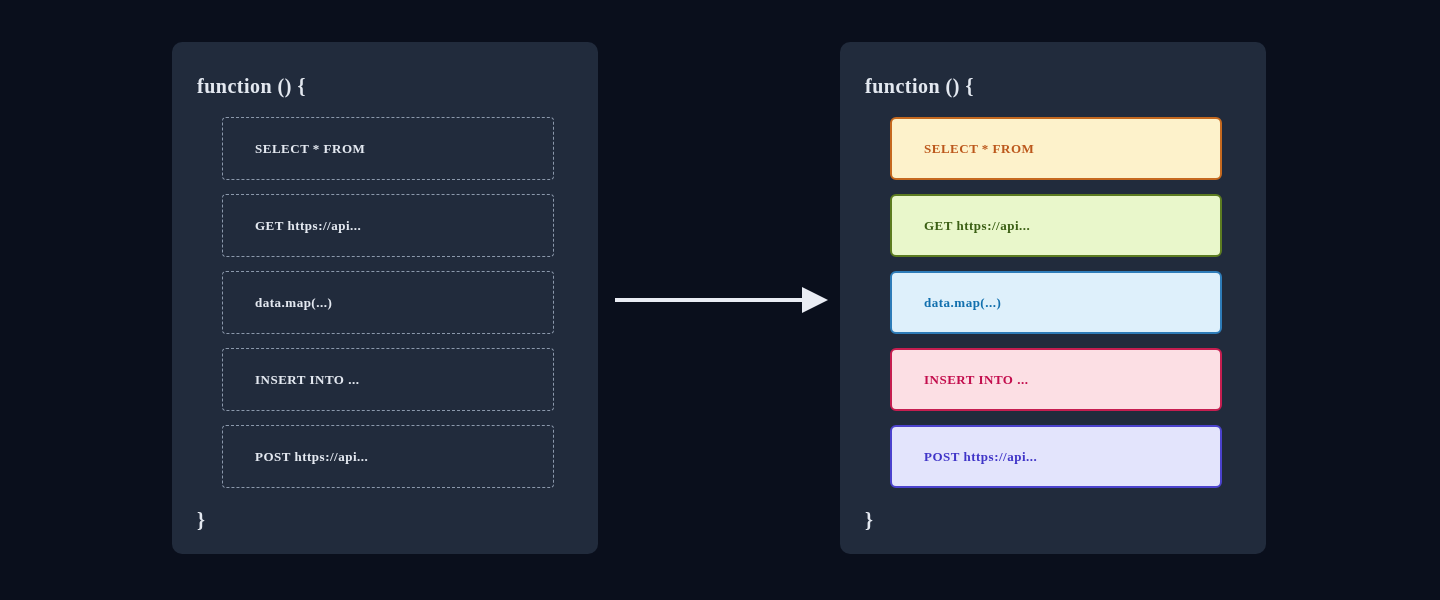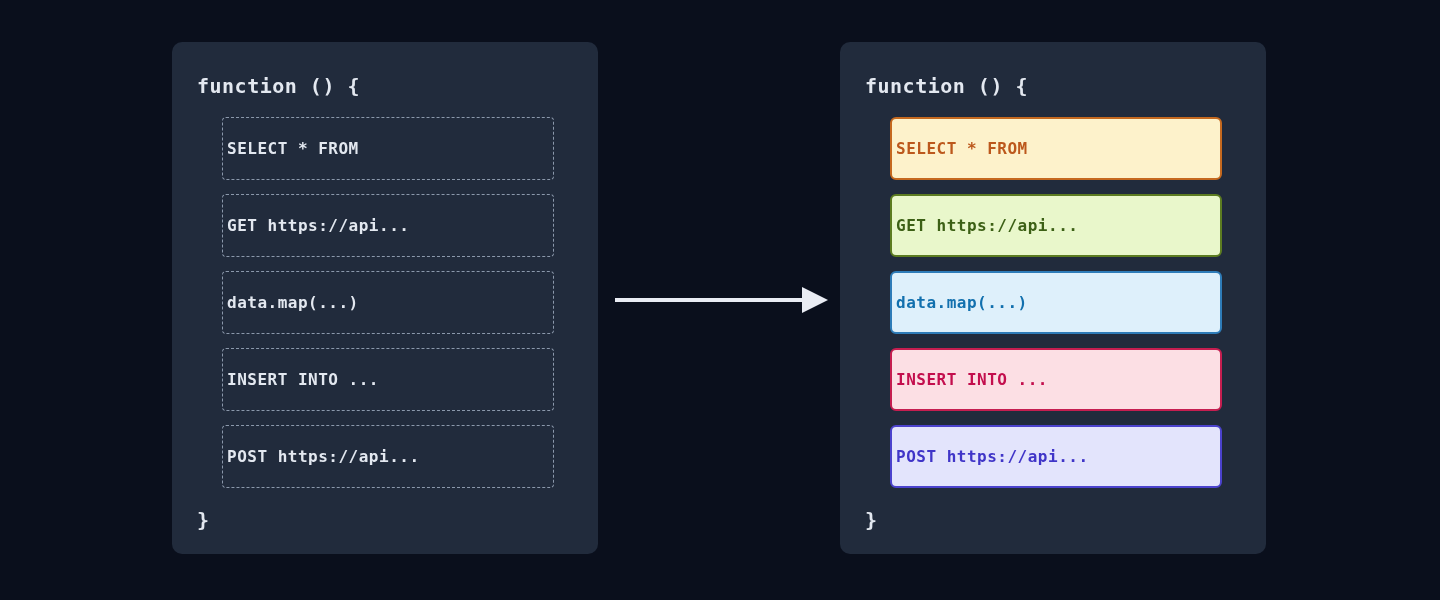--- a/index.html
+++ b/index.html
@@ -14,41 +14,42 @@
     font-family: "DejaVu Sans Mono", monospace;
     font-weight: bold;
   }
   .panel {
     position: absolute;
     top: 42px;
     width: 426px;
     height: 512px;
     border-radius: 10px;
     box-sizing: border-box;
+    font-family: Liberation Serif, serif;
   }
   .panel-before { left: 172px; }
   .panel-after  { left: 840px; }
   .fn-title {
     margin: 32px 0 0 25px;
     font-size: 20px;
     line-height: 24px;
     letter-spacing: 0.5px;
     white-space: pre;
   }
   .blocks {
     margin: 19px 44px 0 50px;
   }
   .block {
     box-sizing: border-box;
     height: 63px;
     margin-bottom: 14px;
     display: flex;
     align-items: center;
-    padding: 0 4px;
-    font-size: 16px;
+    padding: 0 32px;
+    font-size: 13px;
     letter-spacing: 0.5px;
     white-space: pre;
   }
   .block-dashed {
     border: 1px dashed;
     border-radius: 4px;
   }
   .block-solid {
     border: 2px solid;
     border-radius: 6px;

